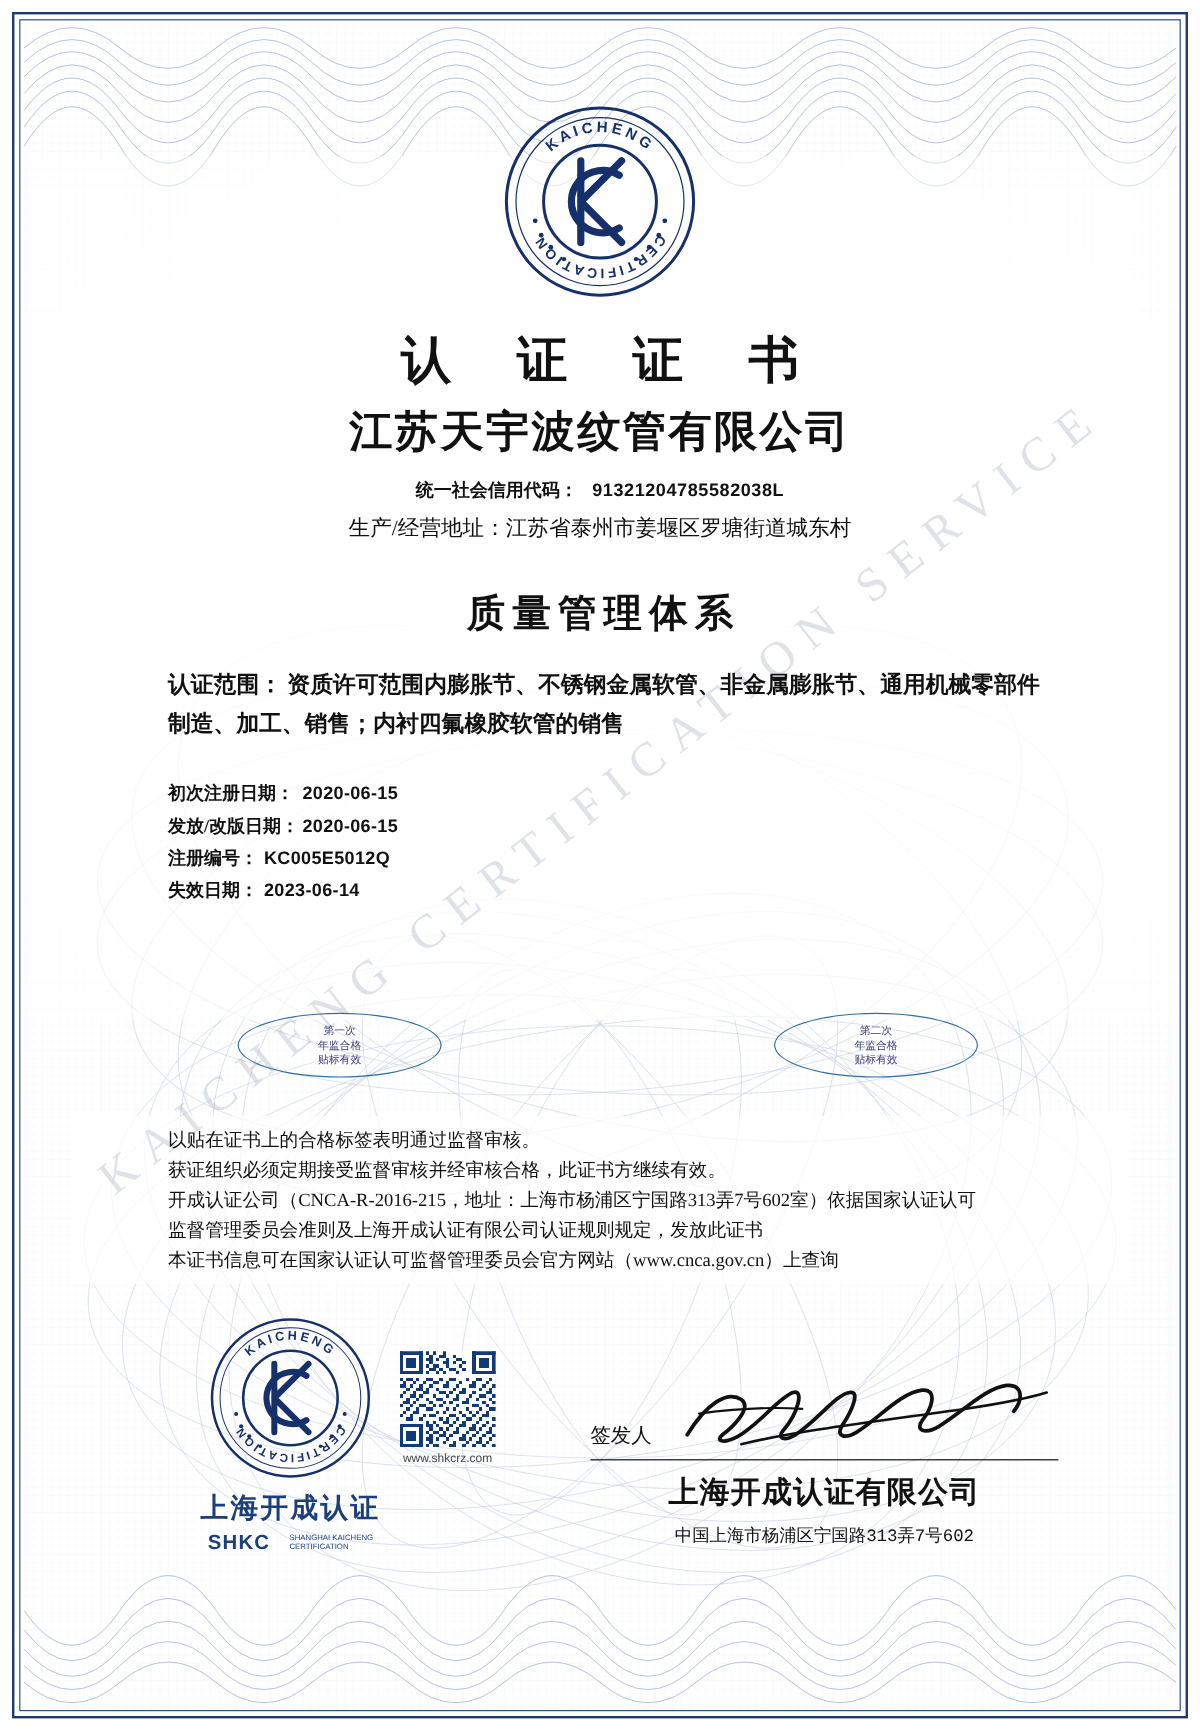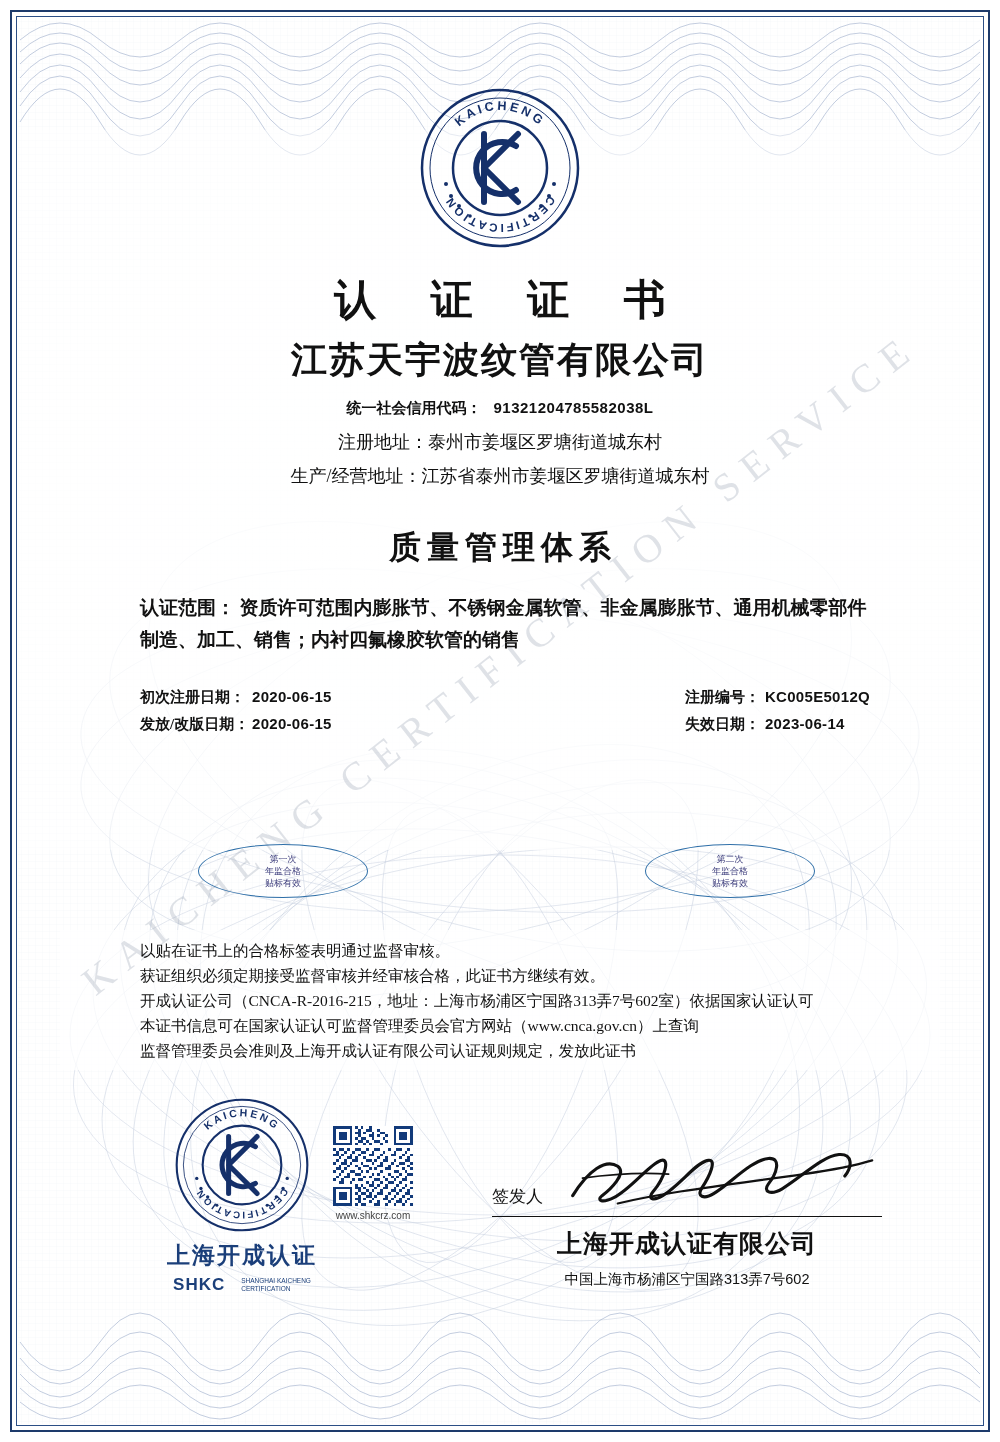--- a/index.html
+++ b/index.html
@@ -158,20 +158,21 @@
     line-height: 32px;
   }
 
   .dates {
     margin-top: 32px;
     padding-left: 140px;
     padding-right: 130px;
     display: flex;
     justify-content: space-between;
     font-family: "Liberation Serif", serif;
+    flex-direction: column;
   }
   .date-col { }
   .date-line {
     display: flex;
     align-items: baseline;
     margin-bottom: 8px;
     font-size: 15px;
     font-weight: bold;
     color: #111;
   }
@@ -309,21 +310,21 @@
     text-align: center;
     font-family: "Liberation Serif", serif;
     font-weight: bold;
     font-size: 25px;
     color: #111;
     margin-top: 10px;
     letter-spacing: 1px;
   }
   .org-addr {
     text-align: center;
-    font-family: Liberation Sans, sans-serif;
+    font-family: Liberation Mono, monospace;
     font-size: 14.5px;
     color: #111;
     margin-top: 10px;
   }
 </style>
 </head>
 <body>
 
 <div id="cert">
 
@@ -432,21 +433,20 @@
   <div class="content">
 
     <div class="title-main">认 证 证 书</div>
 
     <div class="company">江苏天宇波纹管有限公司</div>
 
     <div class="credit-line">
       <span>统一社会信用代码：</span><span class="code">91321204785582038L</span>
     </div>
 
-    <div class="addr">注册地址：泰州市姜堰区罗塘街道城东村</div>
     <div class="addr second">生产/经营地址：江苏省泰州市姜堰区罗塘街道城东村</div>
 
     <div class="system">质量管理体系</div>
 
 
     <div class="scope-row">
       <span class="scope-label">认证范围：</span>
       <span class="scope-text">资质许可范围内膨胀节、不锈钢金属软管、非金属膨胀节、通用机械零部件制造、加工、销售；内衬四氟橡胶软管的销售</span>
     </div>
 
@@ -484,22 +484,22 @@
       <div>第二次</div>
       <div>年监合格</div>
       <div>贴标有效</div>
     </div>
   </div>
 
   <div class="legal">
     <div>以贴在证书上的合格标签表明通过监督审核。</div>
     <div>获证组织必须定期接受监督审核并经审核合格，此证书方继续有效。</div>
     <div>开成认证公司（CNCA-R-2016-215，地址：上海市杨浦区宁国路313弄7号602室）依据国家认证认可</div>
+    <div>监督管理委员会准则及上海开成认证有限公司认证规则规定，发放此证书</div>
     <div>本证书信息可在国家认证认可监督管理委员会官方网站（www.cnca.gov.cn）上查询</div>
-    <div>监督管理委员会准则及上海开成认证有限公司认证规则规定，发放此证书</div>
   </div>
 
   <div class="footer">
 
     <div class="footer-logo">
       <svg width="134" height="134" viewBox="0 0 160 160">
         <circle cx="80" cy="80" r="78" fill="none" stroke="#15306a" stroke-width="2.5"></circle>
         <circle cx="80" cy="80" r="70" fill="none" stroke="#15306a" stroke-width="1"></circle>
         <circle cx="80" cy="80" r="47" fill="none" stroke="#15306a" stroke-width="2.5"></circle>
         <path d="M 64 46 L 64 114 M 64 80 L 98 46 M 64 80 L 98 114" stroke="#15306a" stroke-width="6" fill="none" stroke-linecap="round"></path>

